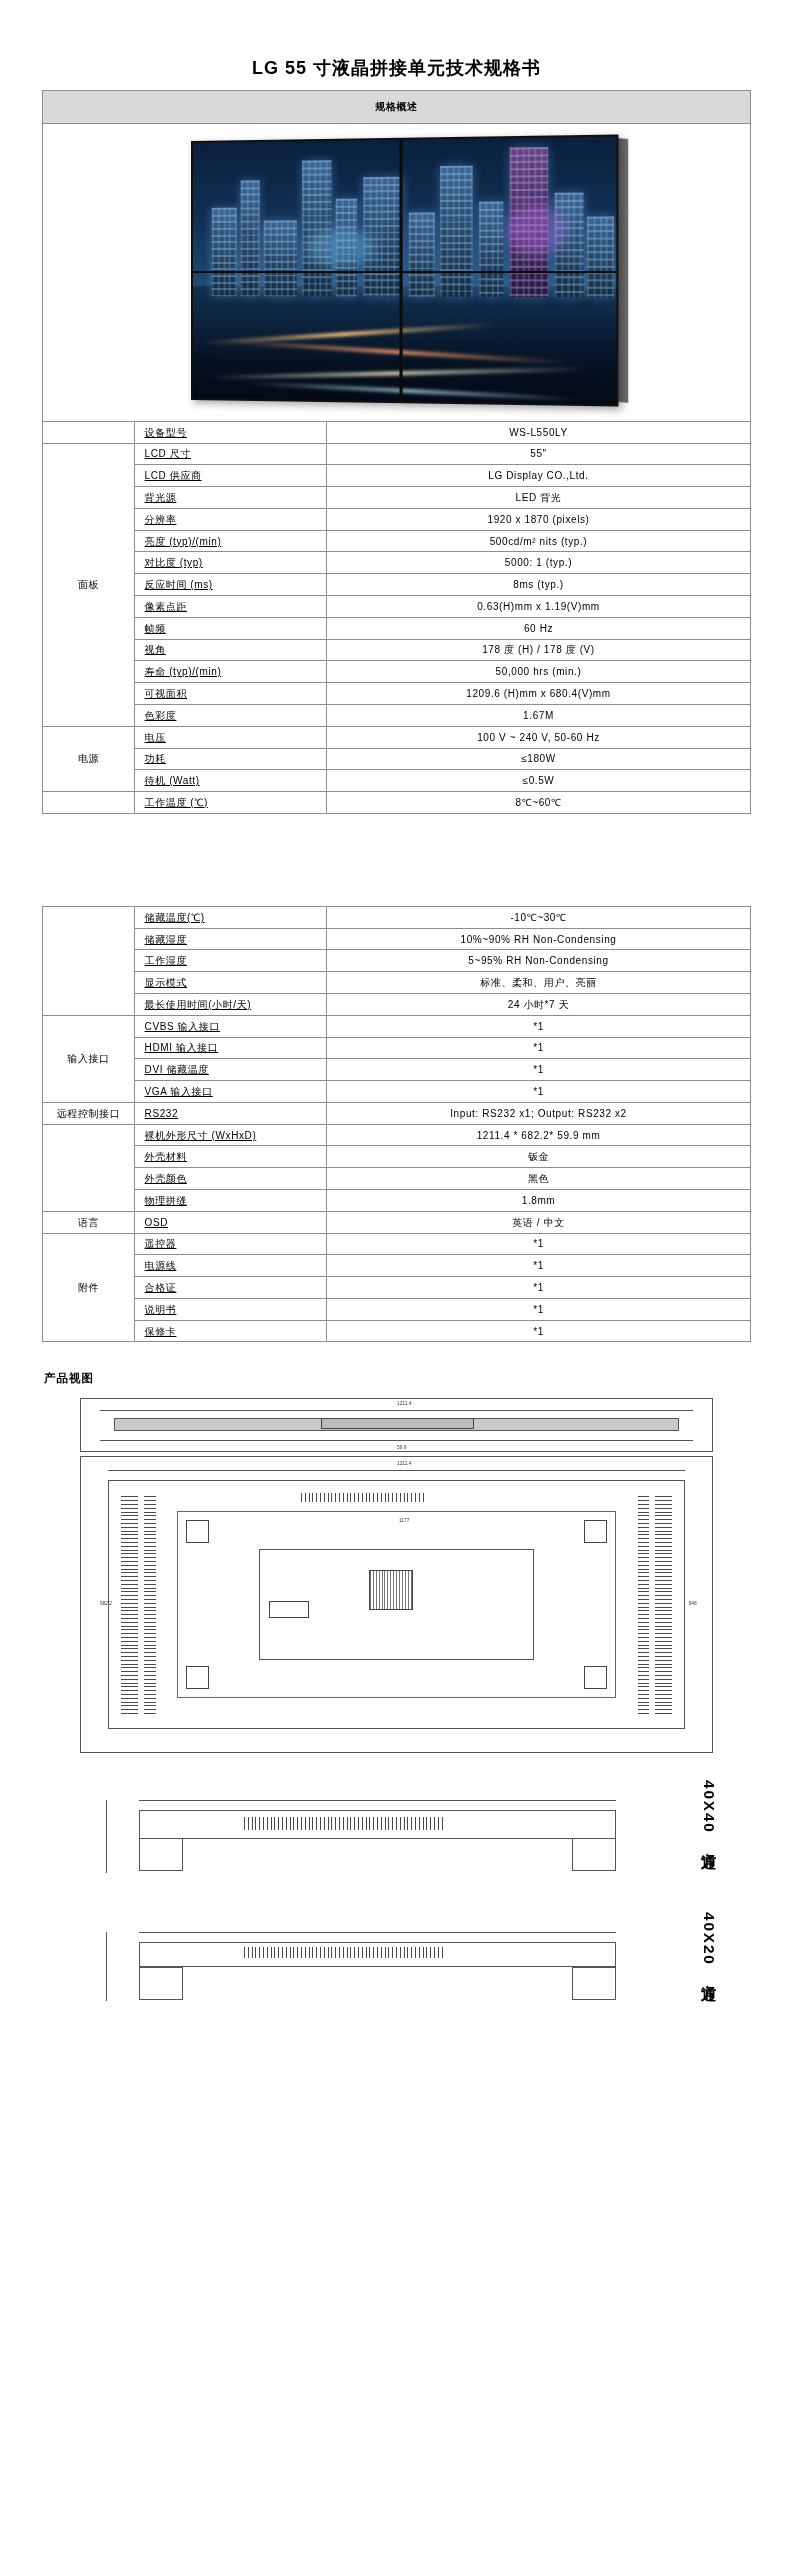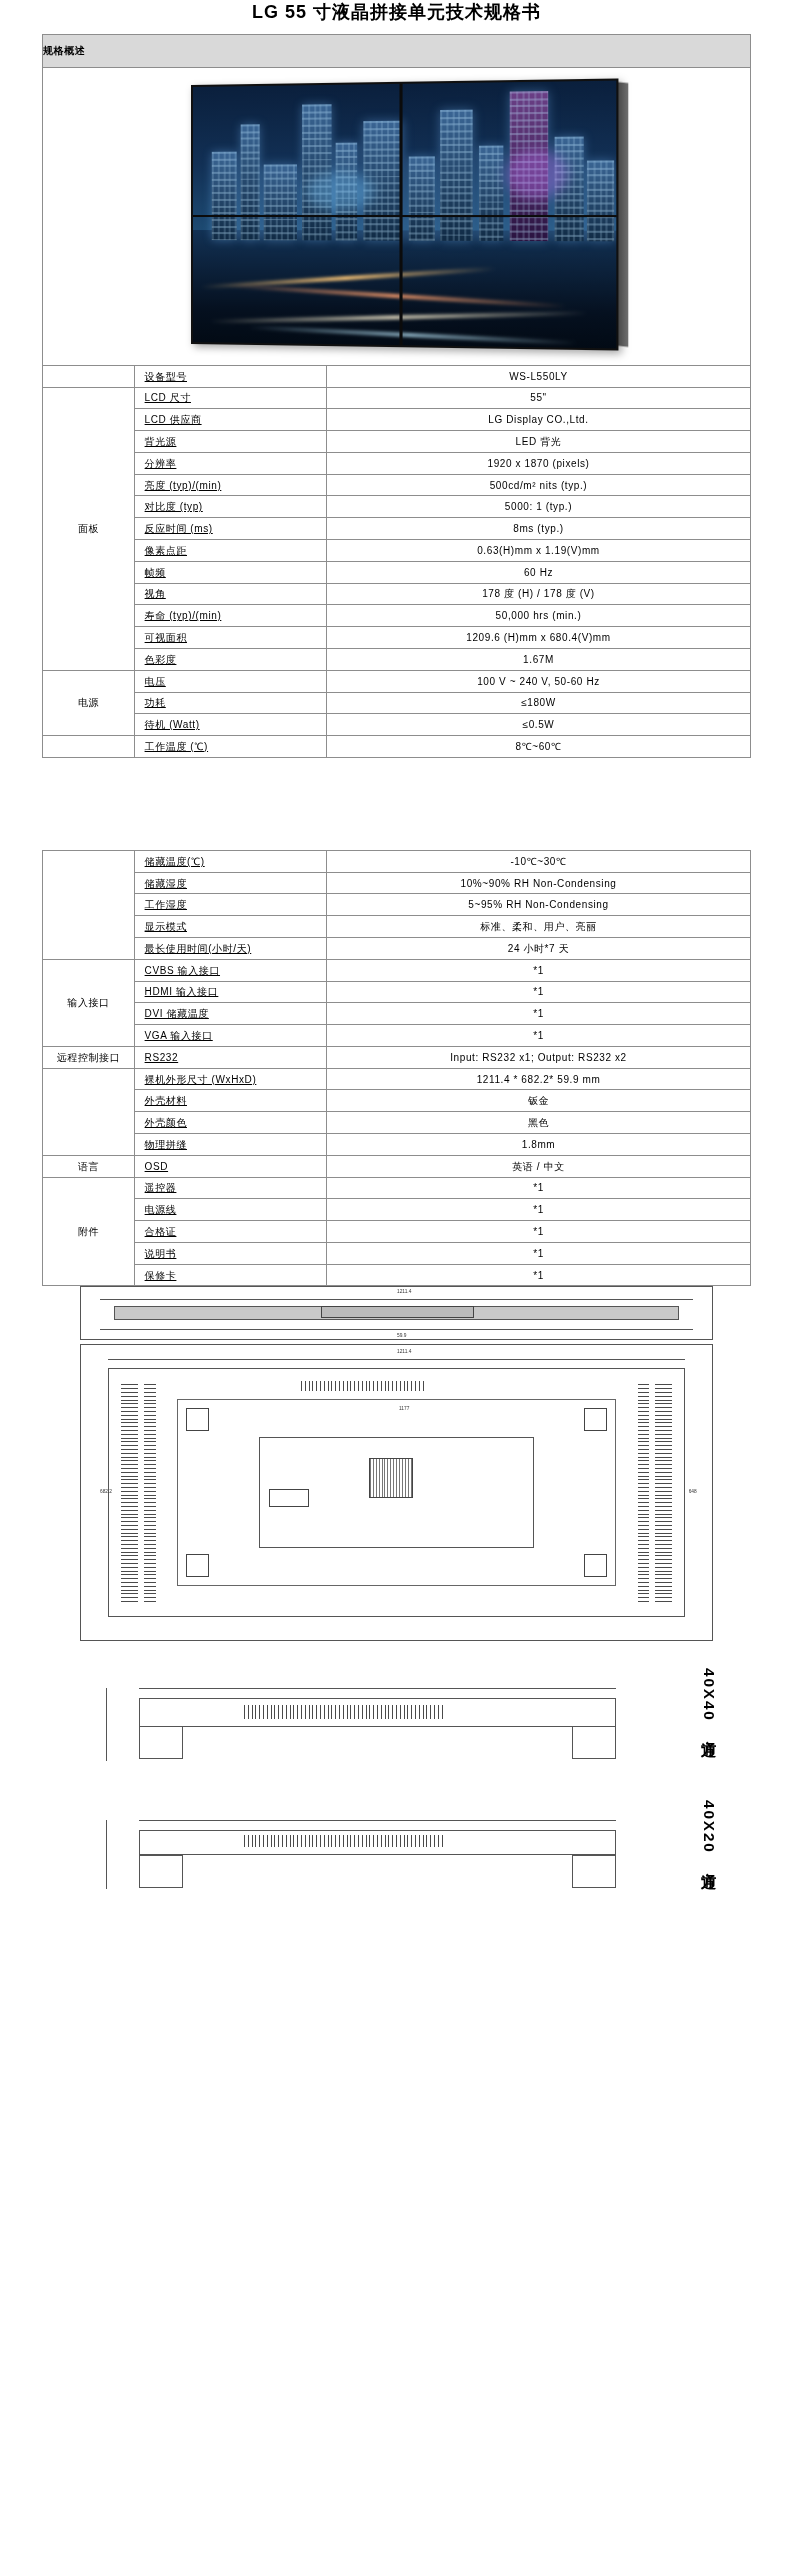--- a/index.html
+++ b/index.html
@@ -18,20 +18,21 @@
     position: relative;
     background: #ffffff;
     box-sizing: border-box;
     padding: 0;
   }
   .doc-title {
     text-align: center;
     font-size: 18px;
     font-weight: bold;
     letter-spacing: 1px;
+    padding-top: 56px;
     padding-bottom: 9.6px;
     color: #000;
   }
   .content {
     width: 709px;
     margin: 0 auto;
   }
   
   table.spec {
     border-collapse: collapse;
@@ -41,21 +42,21 @@
   table.spec td, table.spec th {
     border: 1px solid #8d8d8d;
     font-size: 10px;
     padding: 2.9px 5.8px;
     vertical-align: middle;
     line-height: 1.5;
     letter-spacing: 0.6px;
   }
   .section-head {
     background: #d9d9d9;
-    text-align: left;
+    text-align: center;
     font-weight: bold;
     font-size: 12.5px;
     padding: 8.6px 0 !important;
     letter-spacing: 1.2px;
     margin-left: 28px;
   }
   .img-cell {
     padding: 17px 0 21px 0 !important;
     text-align: center;
     background: #fff;
@@ -431,20 +432,21 @@
           <td class="row-key">说明书</td>
           <td class="row-val">*1</td>
         </tr>
         <tr>
           <td class="row-key">保修卡</td>
           <td class="row-val">*1</td>
         </tr>
       </tbody>
     </table>
 
+    <div class="sub-title">产品视图</div>
 
     <div class="drawing-box" style="height:54px;margin:0 38px 3.8px 38px;">
       <div class="dim-line" style="left:19px;top:11.5px;right:19px;height:1px;"></div>
       <div class="dim-line" style="left:33px;top:19px;right:33px;height:13.4px;background:#c9c9c9;border:1px solid #555;box-sizing:border-box;"></div>
       <div class="dim-line" style="left:240px;top:19px;width:153px;height:11.5px;background:#bbb;border:1px solid #444;box-sizing:border-box;"></div>
       <div class="dim-line" style="left:19px;bottom:9.6px;right:19px;height:1px;"></div>
       <span class="tiny" style="left:316px;top:1.9px;">1211.4</span>
       <span class="tiny" style="left:316px;bottom:1px;">59.9</span>
     </div>
 

